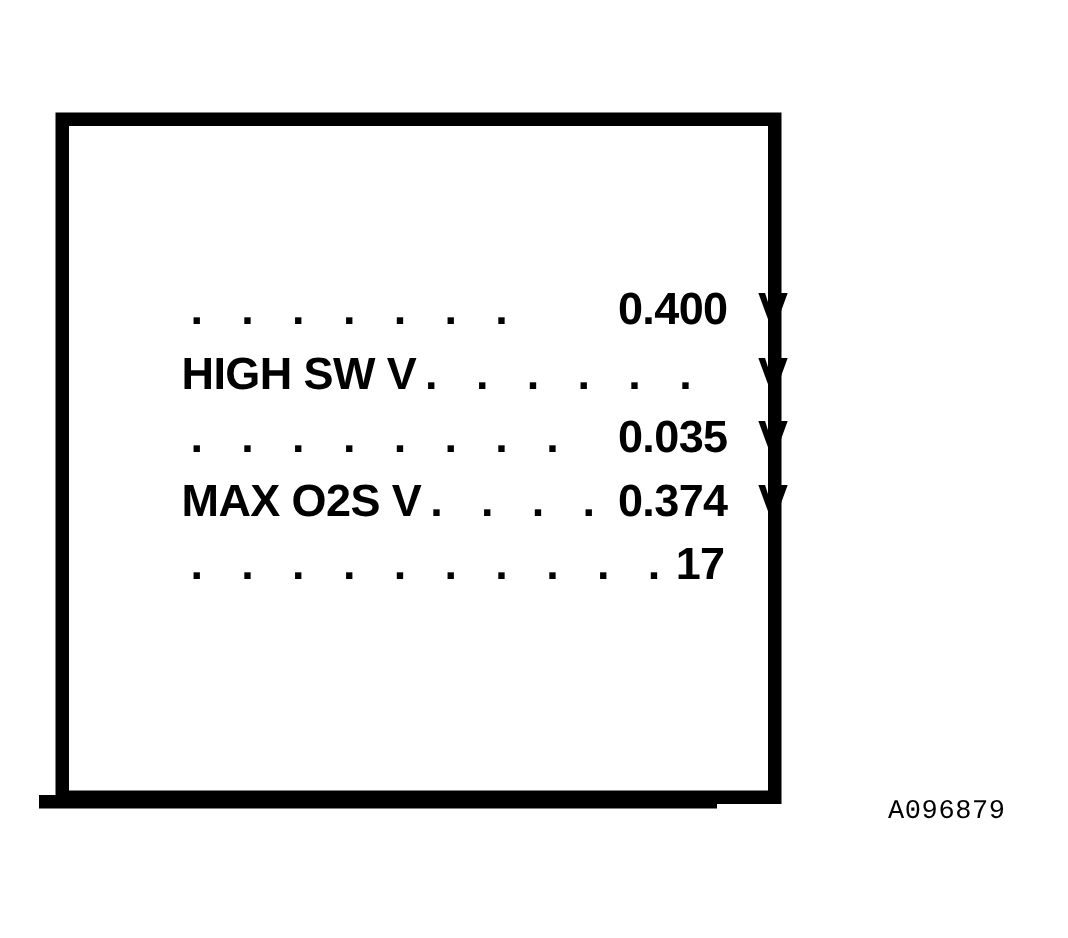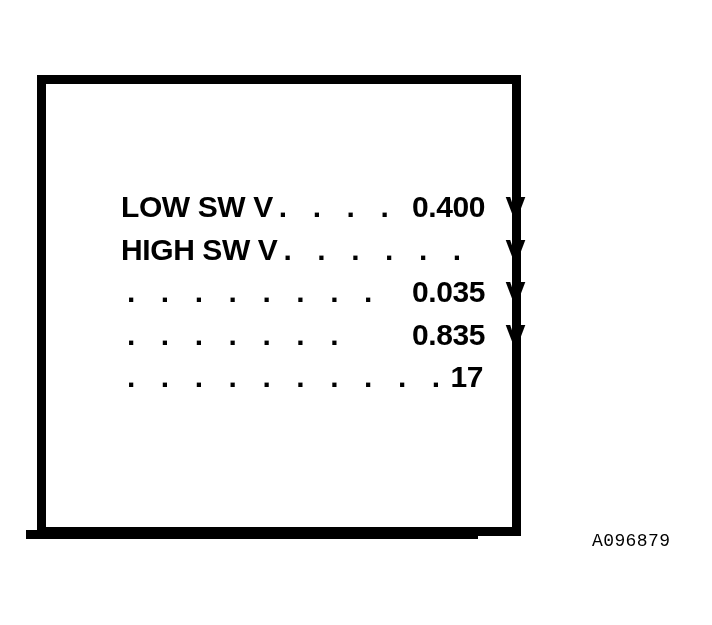--- a/index.html
+++ b/index.html
@@ -101,41 +101,41 @@
   }
 </style>
 </head>
 <body>
 
 <div id="display-panel">
 
   <div id="readout-list">
 
     <div class="readout-row">
-      <span class="row-label">LOW SW V</span>
       <span class="row-leader">. . . . . . .</span>
       <span class="row-value">0.400</span>
       <span class="row-unit">V</span>
     </div>
 
     <div class="readout-row">
       <span class="row-label">HIGH SW V</span>
       <span class="row-leader">. . . . . . .</span>
       <span class="row-unit">V</span>
     </div>
 
     <div class="readout-row">
       <span class="row-leader">. . . . . . . .</span>
       <span class="row-value">0.035</span>
       <span class="row-unit">V</span>
     </div>
 
     <div class="readout-row">
+      <span class="row-label">MAX O2S V</span>
       <span class="row-leader">. . . . . . .</span>
-      <span class="row-value">0.835</span>
+      <span class="row-value">0.374</span>
       <span class="row-unit">V</span>
     </div>
 
     <div class="readout-row no-unit">
       <span class="row-leader">. . . . . . . . . . . .</span>
       <span class="row-value">17</span>
       <span class="row-unit"></span>
     </div>
 
   </div>

